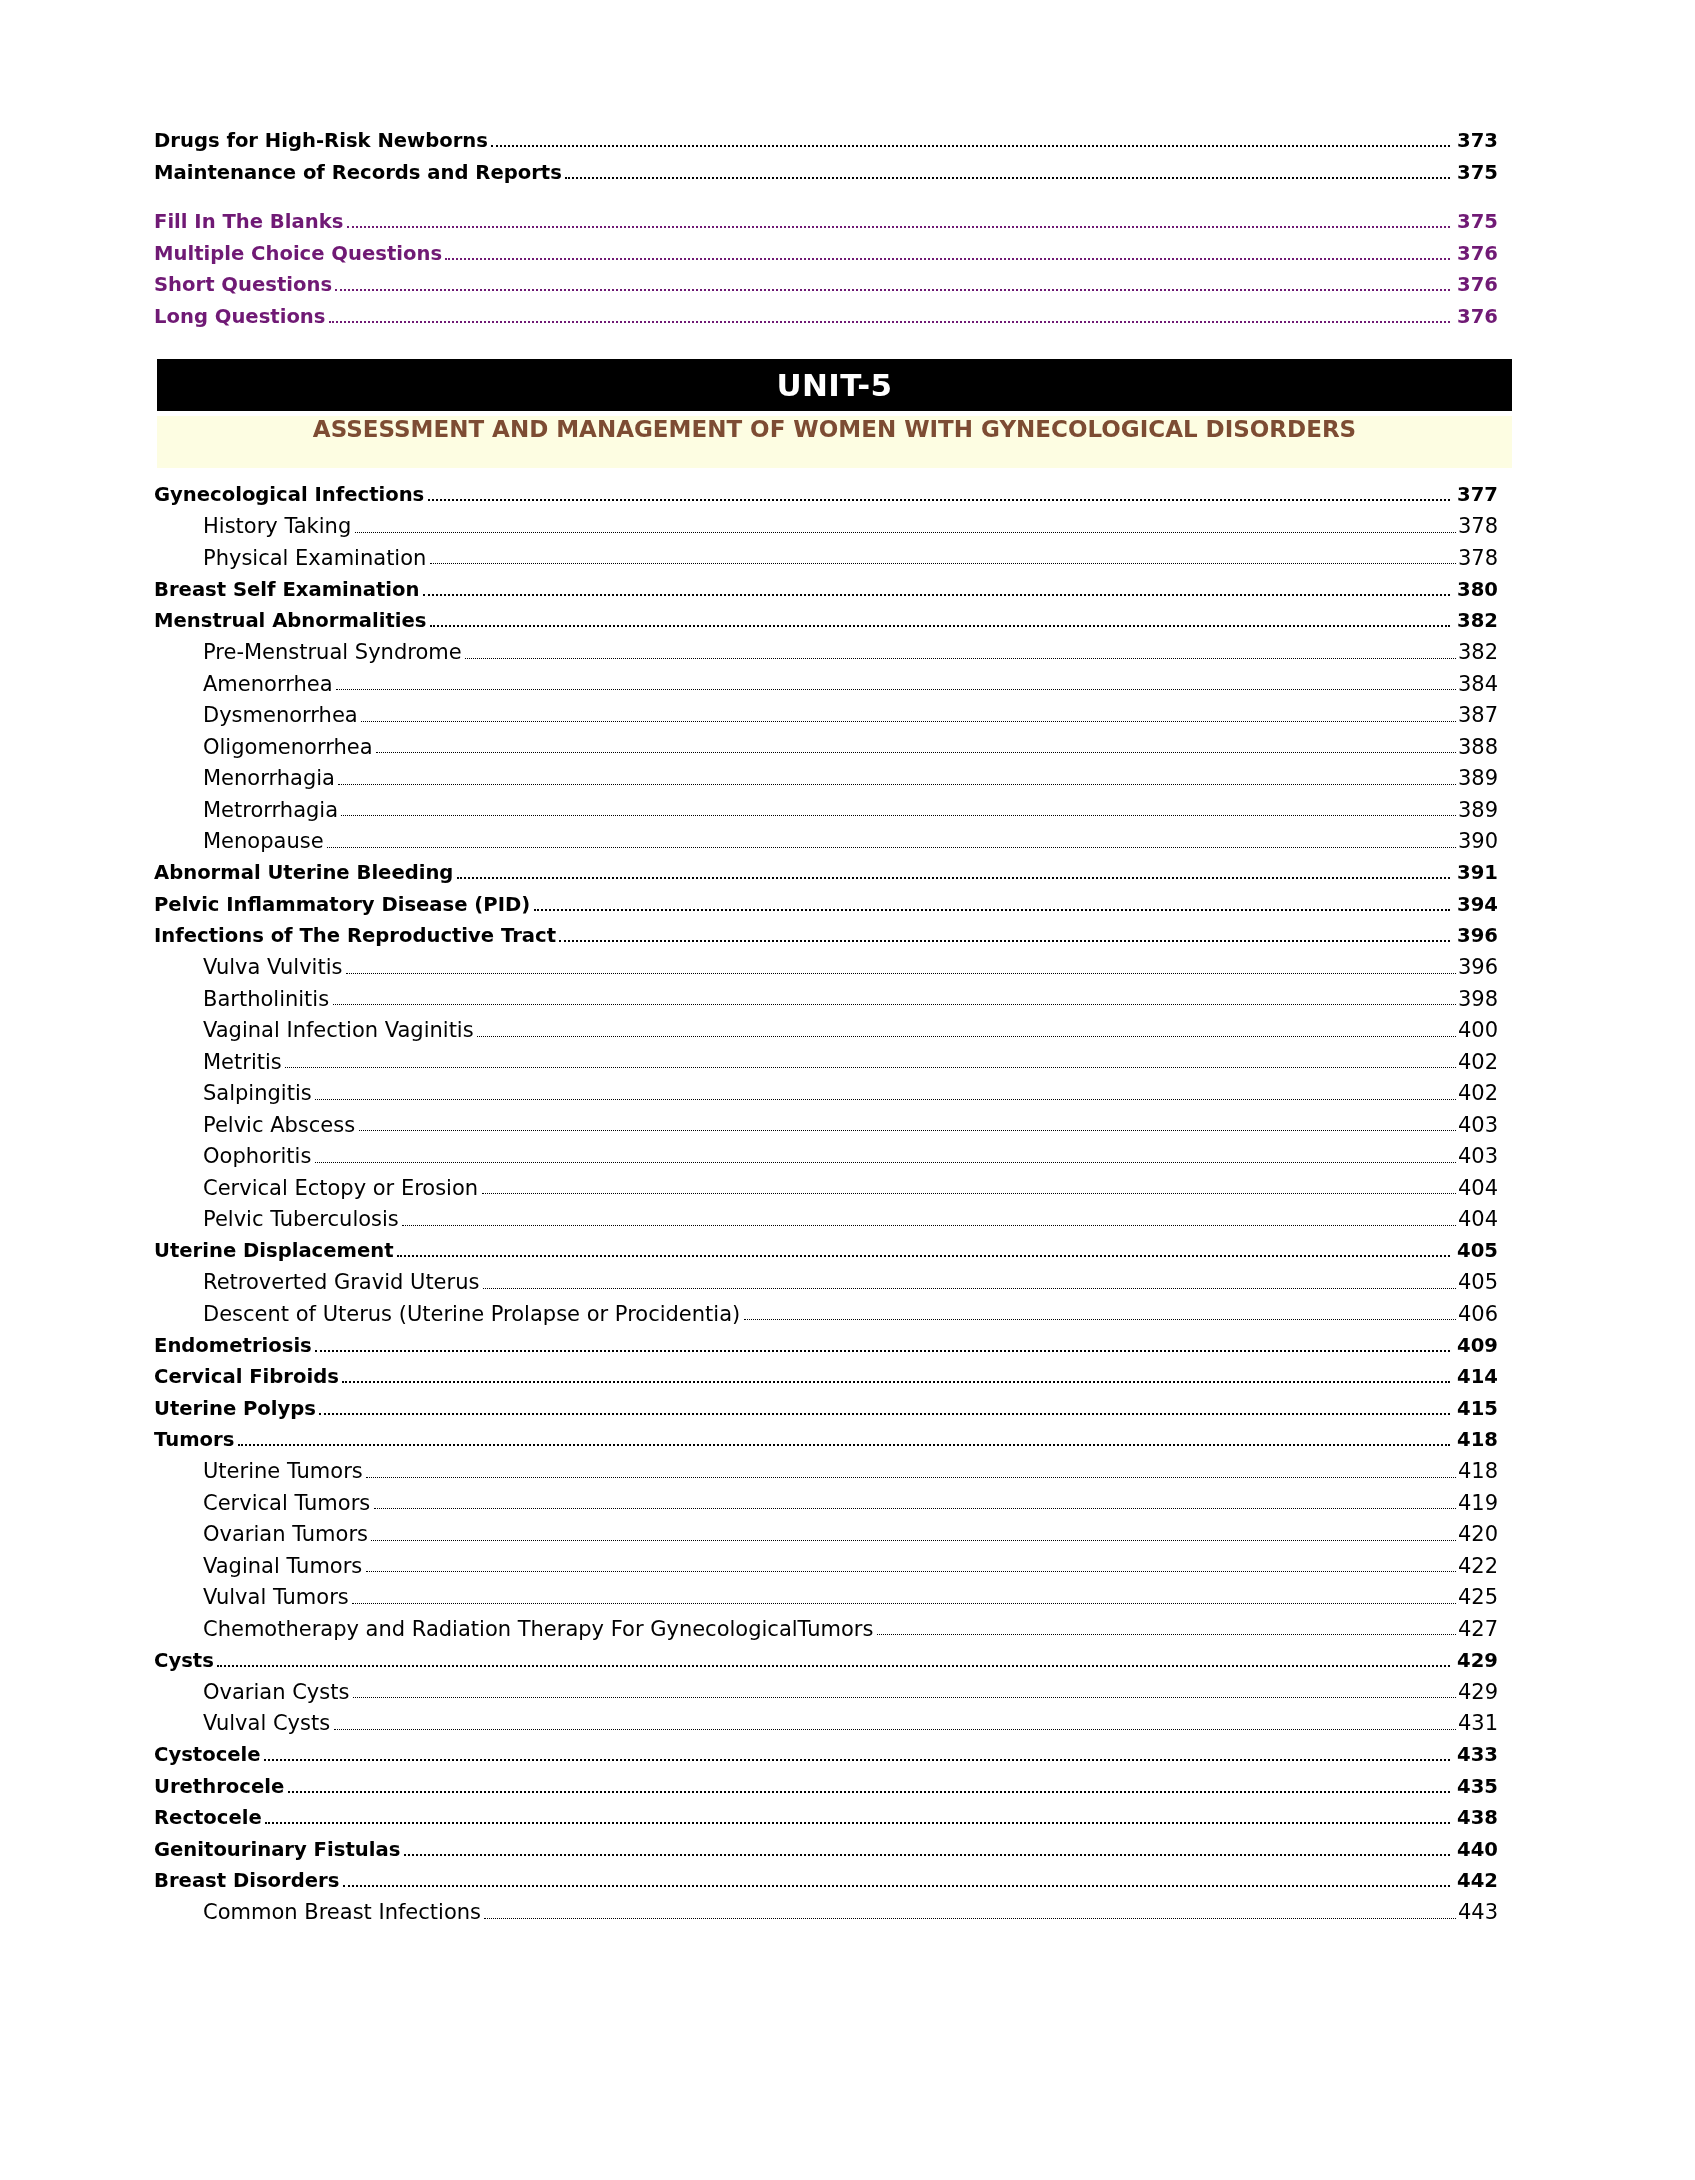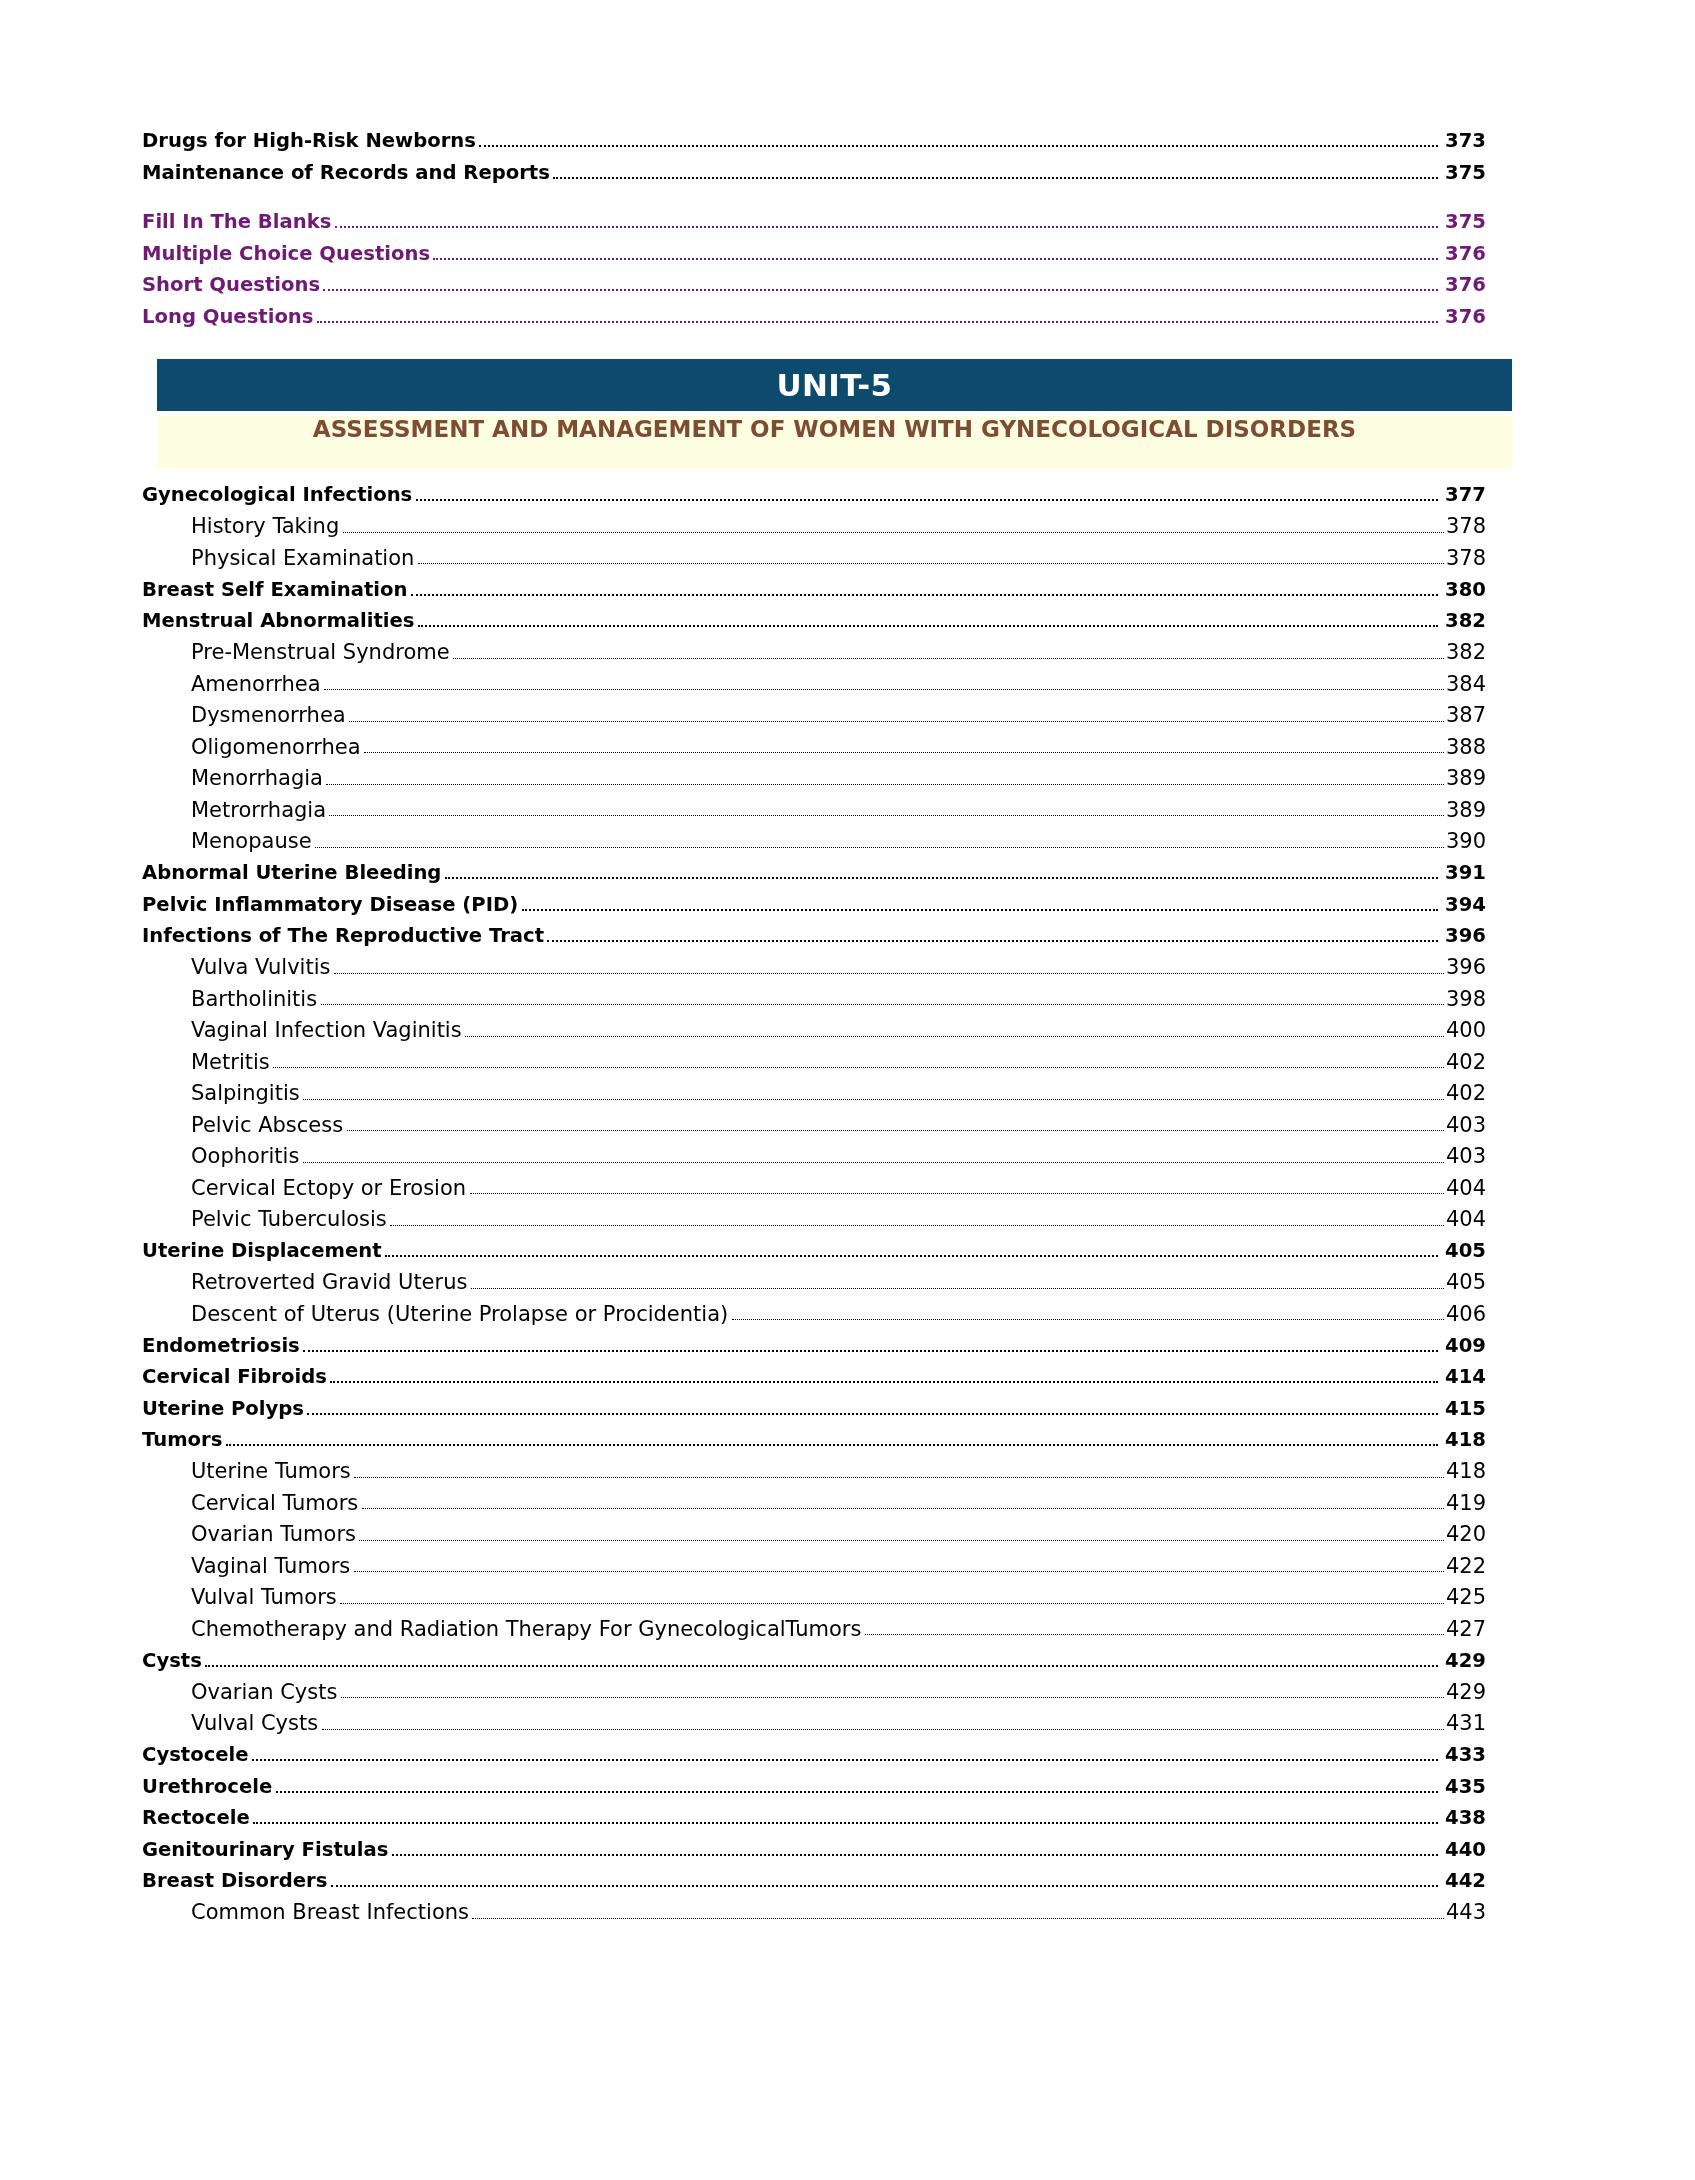--- a/index.html
+++ b/index.html
@@ -1,35 +1,35 @@
 <!DOCTYPE html>
 <html style="font-size:13.6px"><head>
 <meta charset="utf-8">
 <style>
   html, body { margin: 0; padding: 0; background: #ffffff; }
   body { width: 1696px; height: 2181px; position: relative; overflow: hidden;
          font-family: "DejaVu Sans", sans-serif; color: #000; }
-  .toc-block { position: absolute; left: 142px; width: 1344px; }
+  .toc-block { position: absolute; left: 154px; width: 1344px; }
   .row { position: relative; height: 31.5px; display: flex; align-items: center; white-space: nowrap; }
   .row .label { flex: 0 0 auto; padding-right: 3.4px; }
   .row .dots { flex: 1 1 auto; overflow: hidden; height: 31.5px; position: relative; }
   .row .dots::before { content: ""; position: absolute; left: 0; right: 0; top: 20.4px;
          border-bottom: 2.6px dotted currentColor; }
   .row .page { flex: 0 0 auto; padding-left: 6.8px; text-align: right; }
   .row.main { font-weight: bold; font-size: 19.6px; }
   .row.main .dots::before { border-bottom-width: 2.6px; }
   .row.sub { font-size: 21px; font-weight: normal; }
   .row.sub .label { padding-left: 49px; }
   .row.sub .dots::before { border-bottom: 1.7px dotted currentColor; top: 21px; }
   .row.sub .page { padding-left: 1.7px; }
   .row.green { color: #701a75; font-weight: bold; font-size: 19.6px; }
   #block-top { top: 125px; }
   #block-exercises { top: 206px; }
   .banner { position: absolute; left: 157px; width: 1355px; top: 359px; height: 52px;
-            background: #0c4a6e; color: #ffffff; display: flex; align-items: center; justify-content: center;
+            background: #000000; color: #ffffff; display: flex; align-items: center; justify-content: center;
             font-size: 31px; font-weight: bold; letter-spacing: 0.4px; }
   .subbanner { position: absolute; left: 157px; width: 1355px; top: 416px; height: 52px;
             background: #fdfde2; color: #7d4c33; display: flex; align-items: flex-start; justify-content: center;
             font-size: 23px; font-weight: bold; }
   #block-unit { top: 479px; }
 </style>
 </head>
 <body>
 
 <div class="toc-block" id="block-top">

